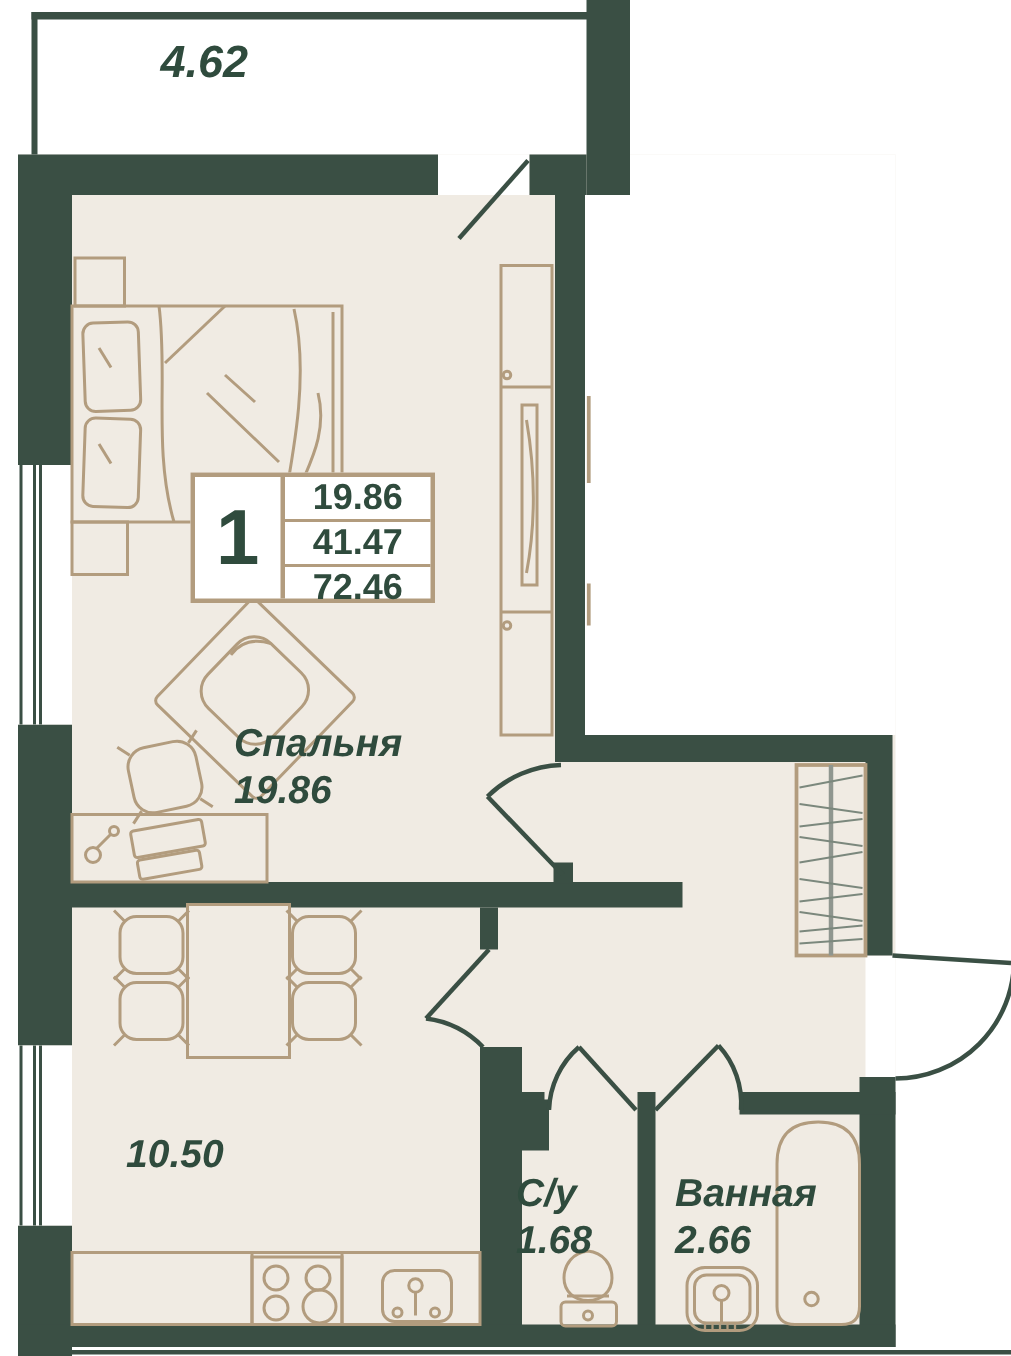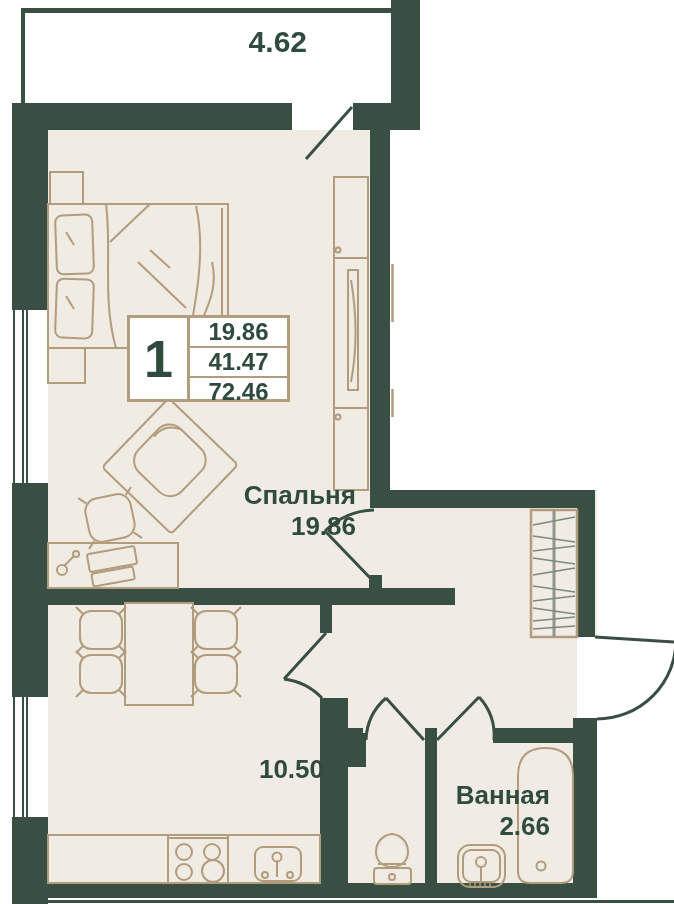--- a/index.html
+++ b/index.html
@@ -10,22 +10,22 @@
     --hatch:#7b887d;
     --white:#ffffff;
   }
   html,body{margin:0;padding:0;background:#ffffff;}
   .stage{
     position:relative;width:674px;height:904px;background:var(--white);
     font-family:"Liberation Sans",sans-serif;overflow:hidden;
   }
   .plan-svg{position:absolute;left:0;top:0;}
   .label{
-    position:absolute;text-align:right;font-weight:bold;color:var(--text);
-    font-size:26px;line-height:31px;white-space:nowrap;
+    position:absolute;text-align:left;font-weight:bold;color:var(--text);
+    font-size:26px;line-height:31px;white-space:nowrap;font-style:italic;
   }
   .label .area{display:block;}
   .balcony-label{font-size:30px;}
   .info-card{
     position:absolute;left:127px;top:315px;width:163px;height:87px;
     background:var(--white);border:3px solid var(--line);box-sizing:border-box;
     display:flex;
   }
   .info-left{
     width:57px;border-right:3px solid var(--line);display:flex;align-items:center;
@@ -252,20 +252,24 @@
   <div class="label" style="left:156px;top:480px;width:200px;">
     <span>Спальня</span>
     <span class="area">19.86</span>
   </div>
 
 
   <div class="label" style="left:84px;top:754px;width:240px;">
     <span class="area">10.50</span>
   </div>
 
+  <div class="label" style="left:344px;top:780px;width:100px;">
+    <span>С/у</span>
+    <span class="area">1.68</span>
+  </div>
 
   <div class="label" style="left:450px;top:780px;width:100px;">
     <span>Ванная</span>
     <span class="area">2.66</span>
   </div>
 
   <div class="info-card">
     <div class="info-left">1</div>
     <div class="info-right">
       <div class="info-row">19.86</div>

